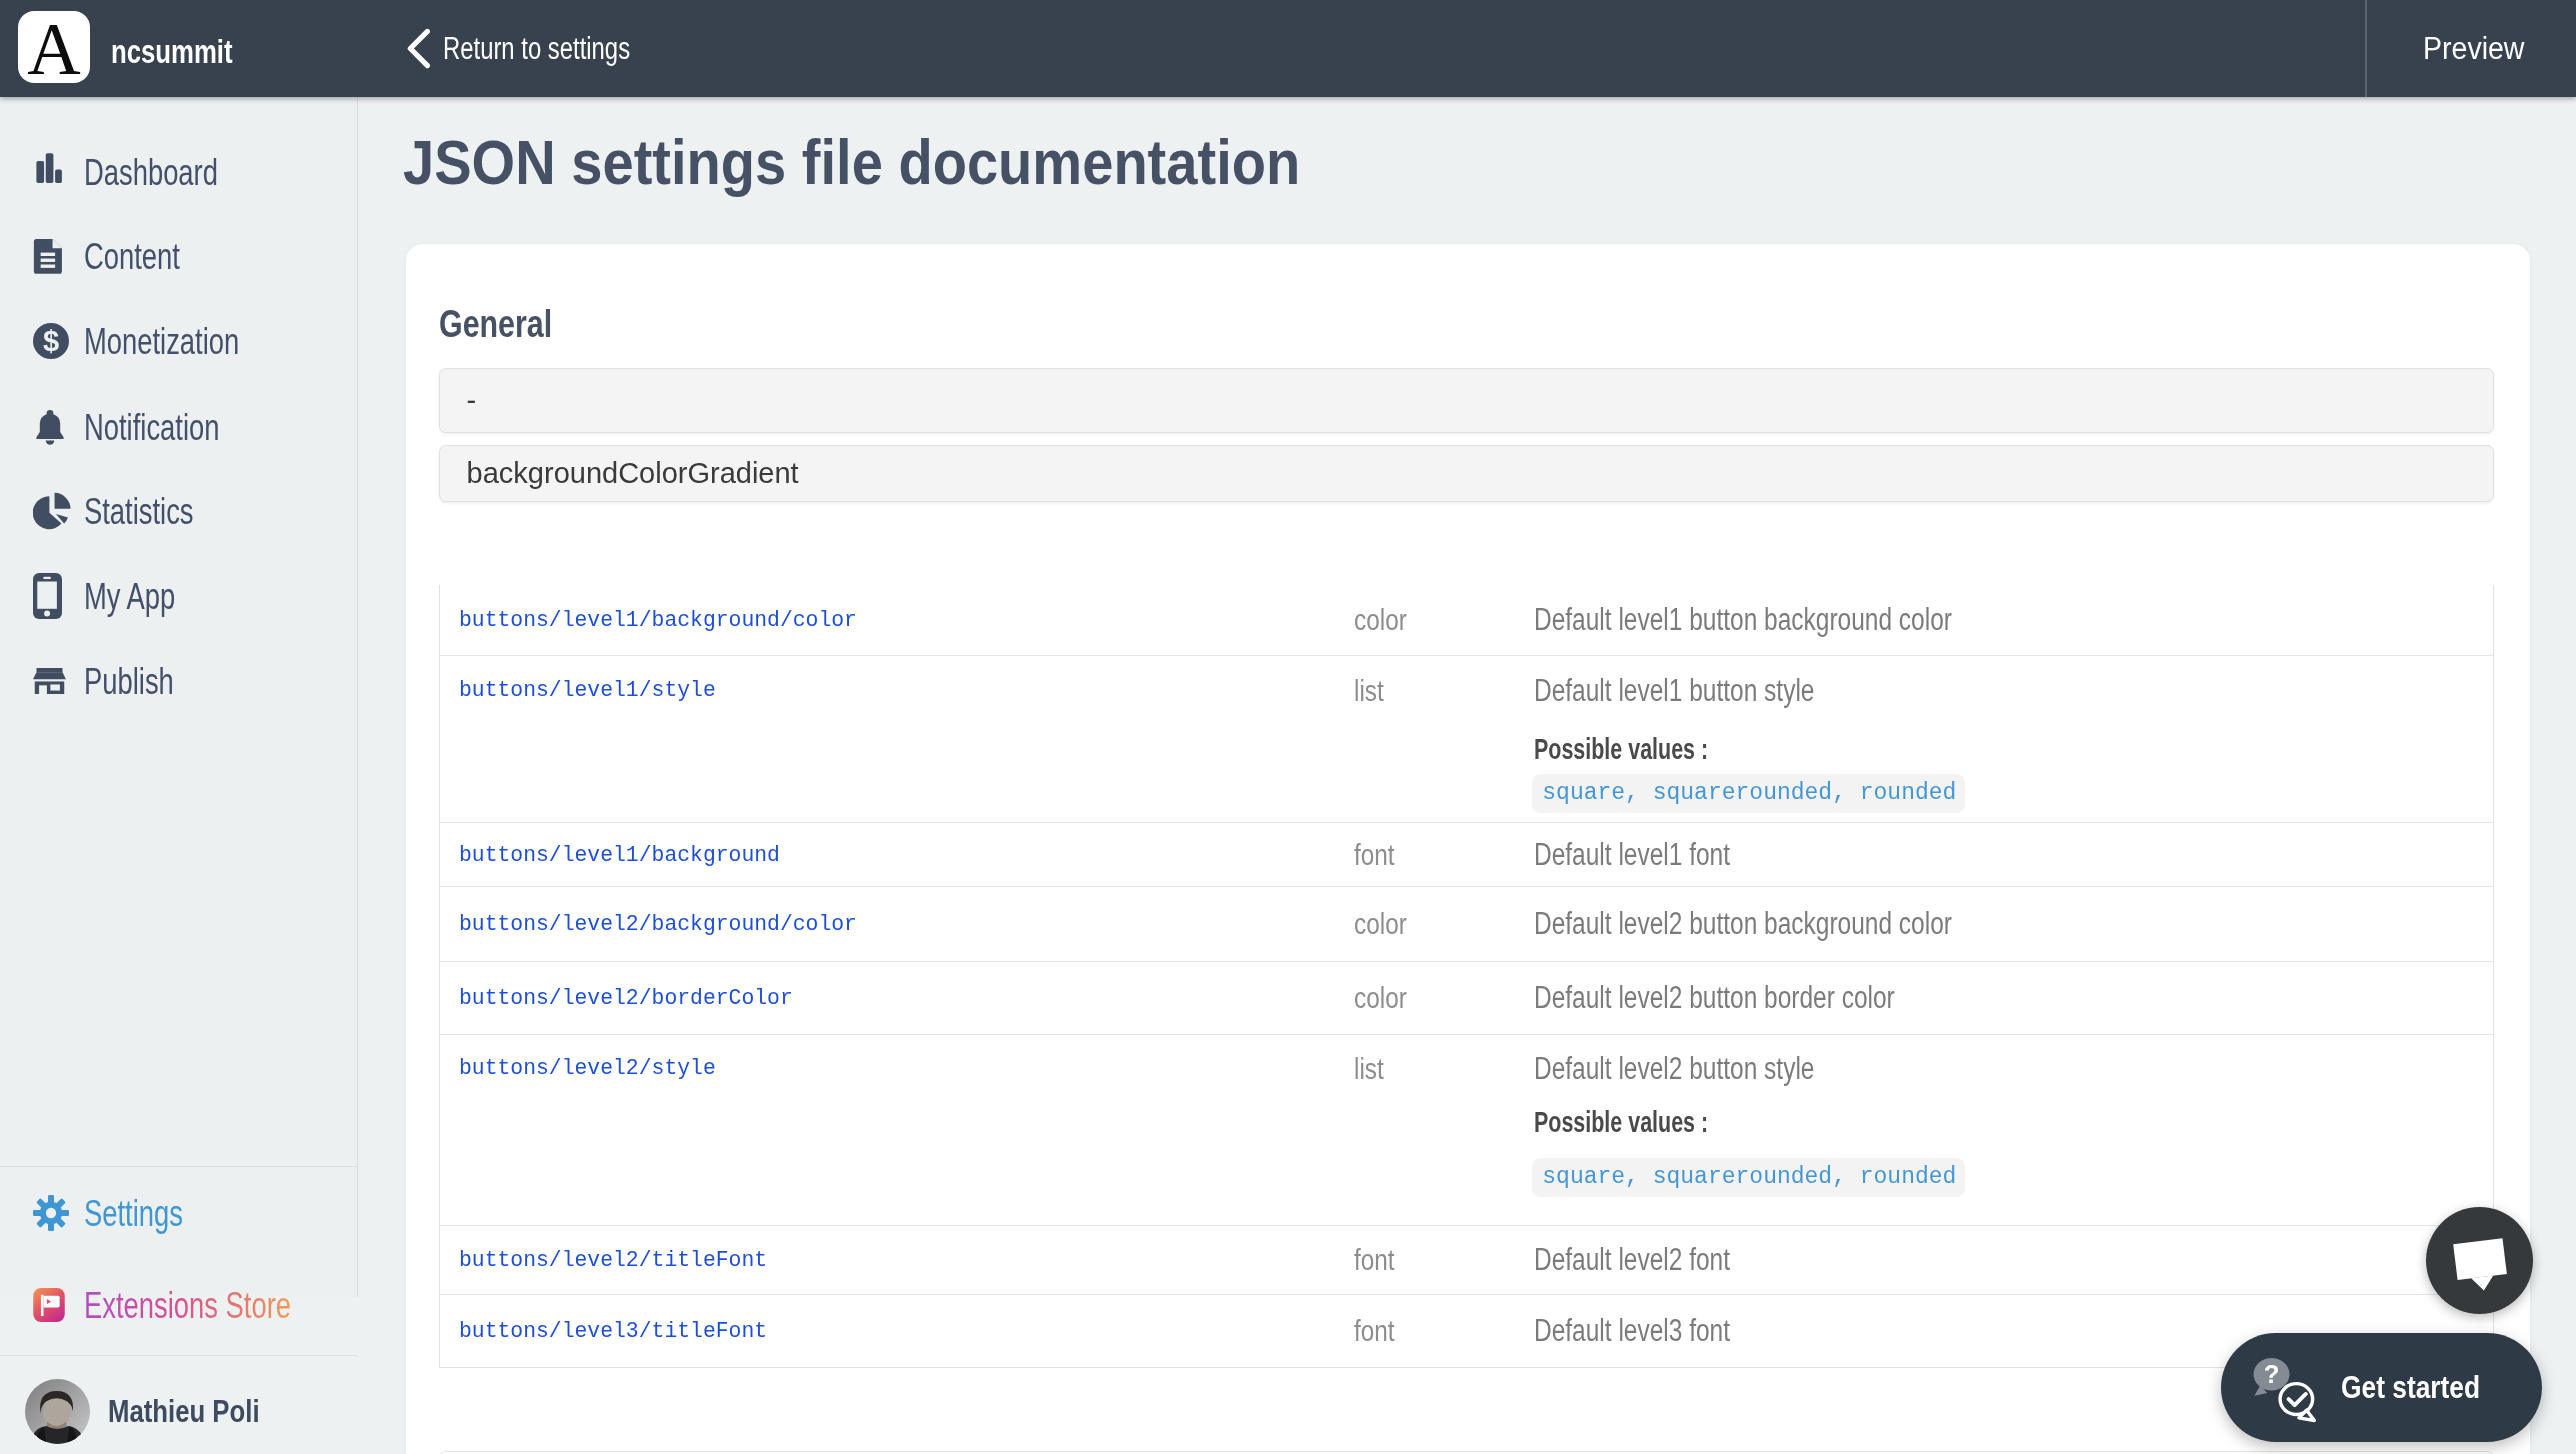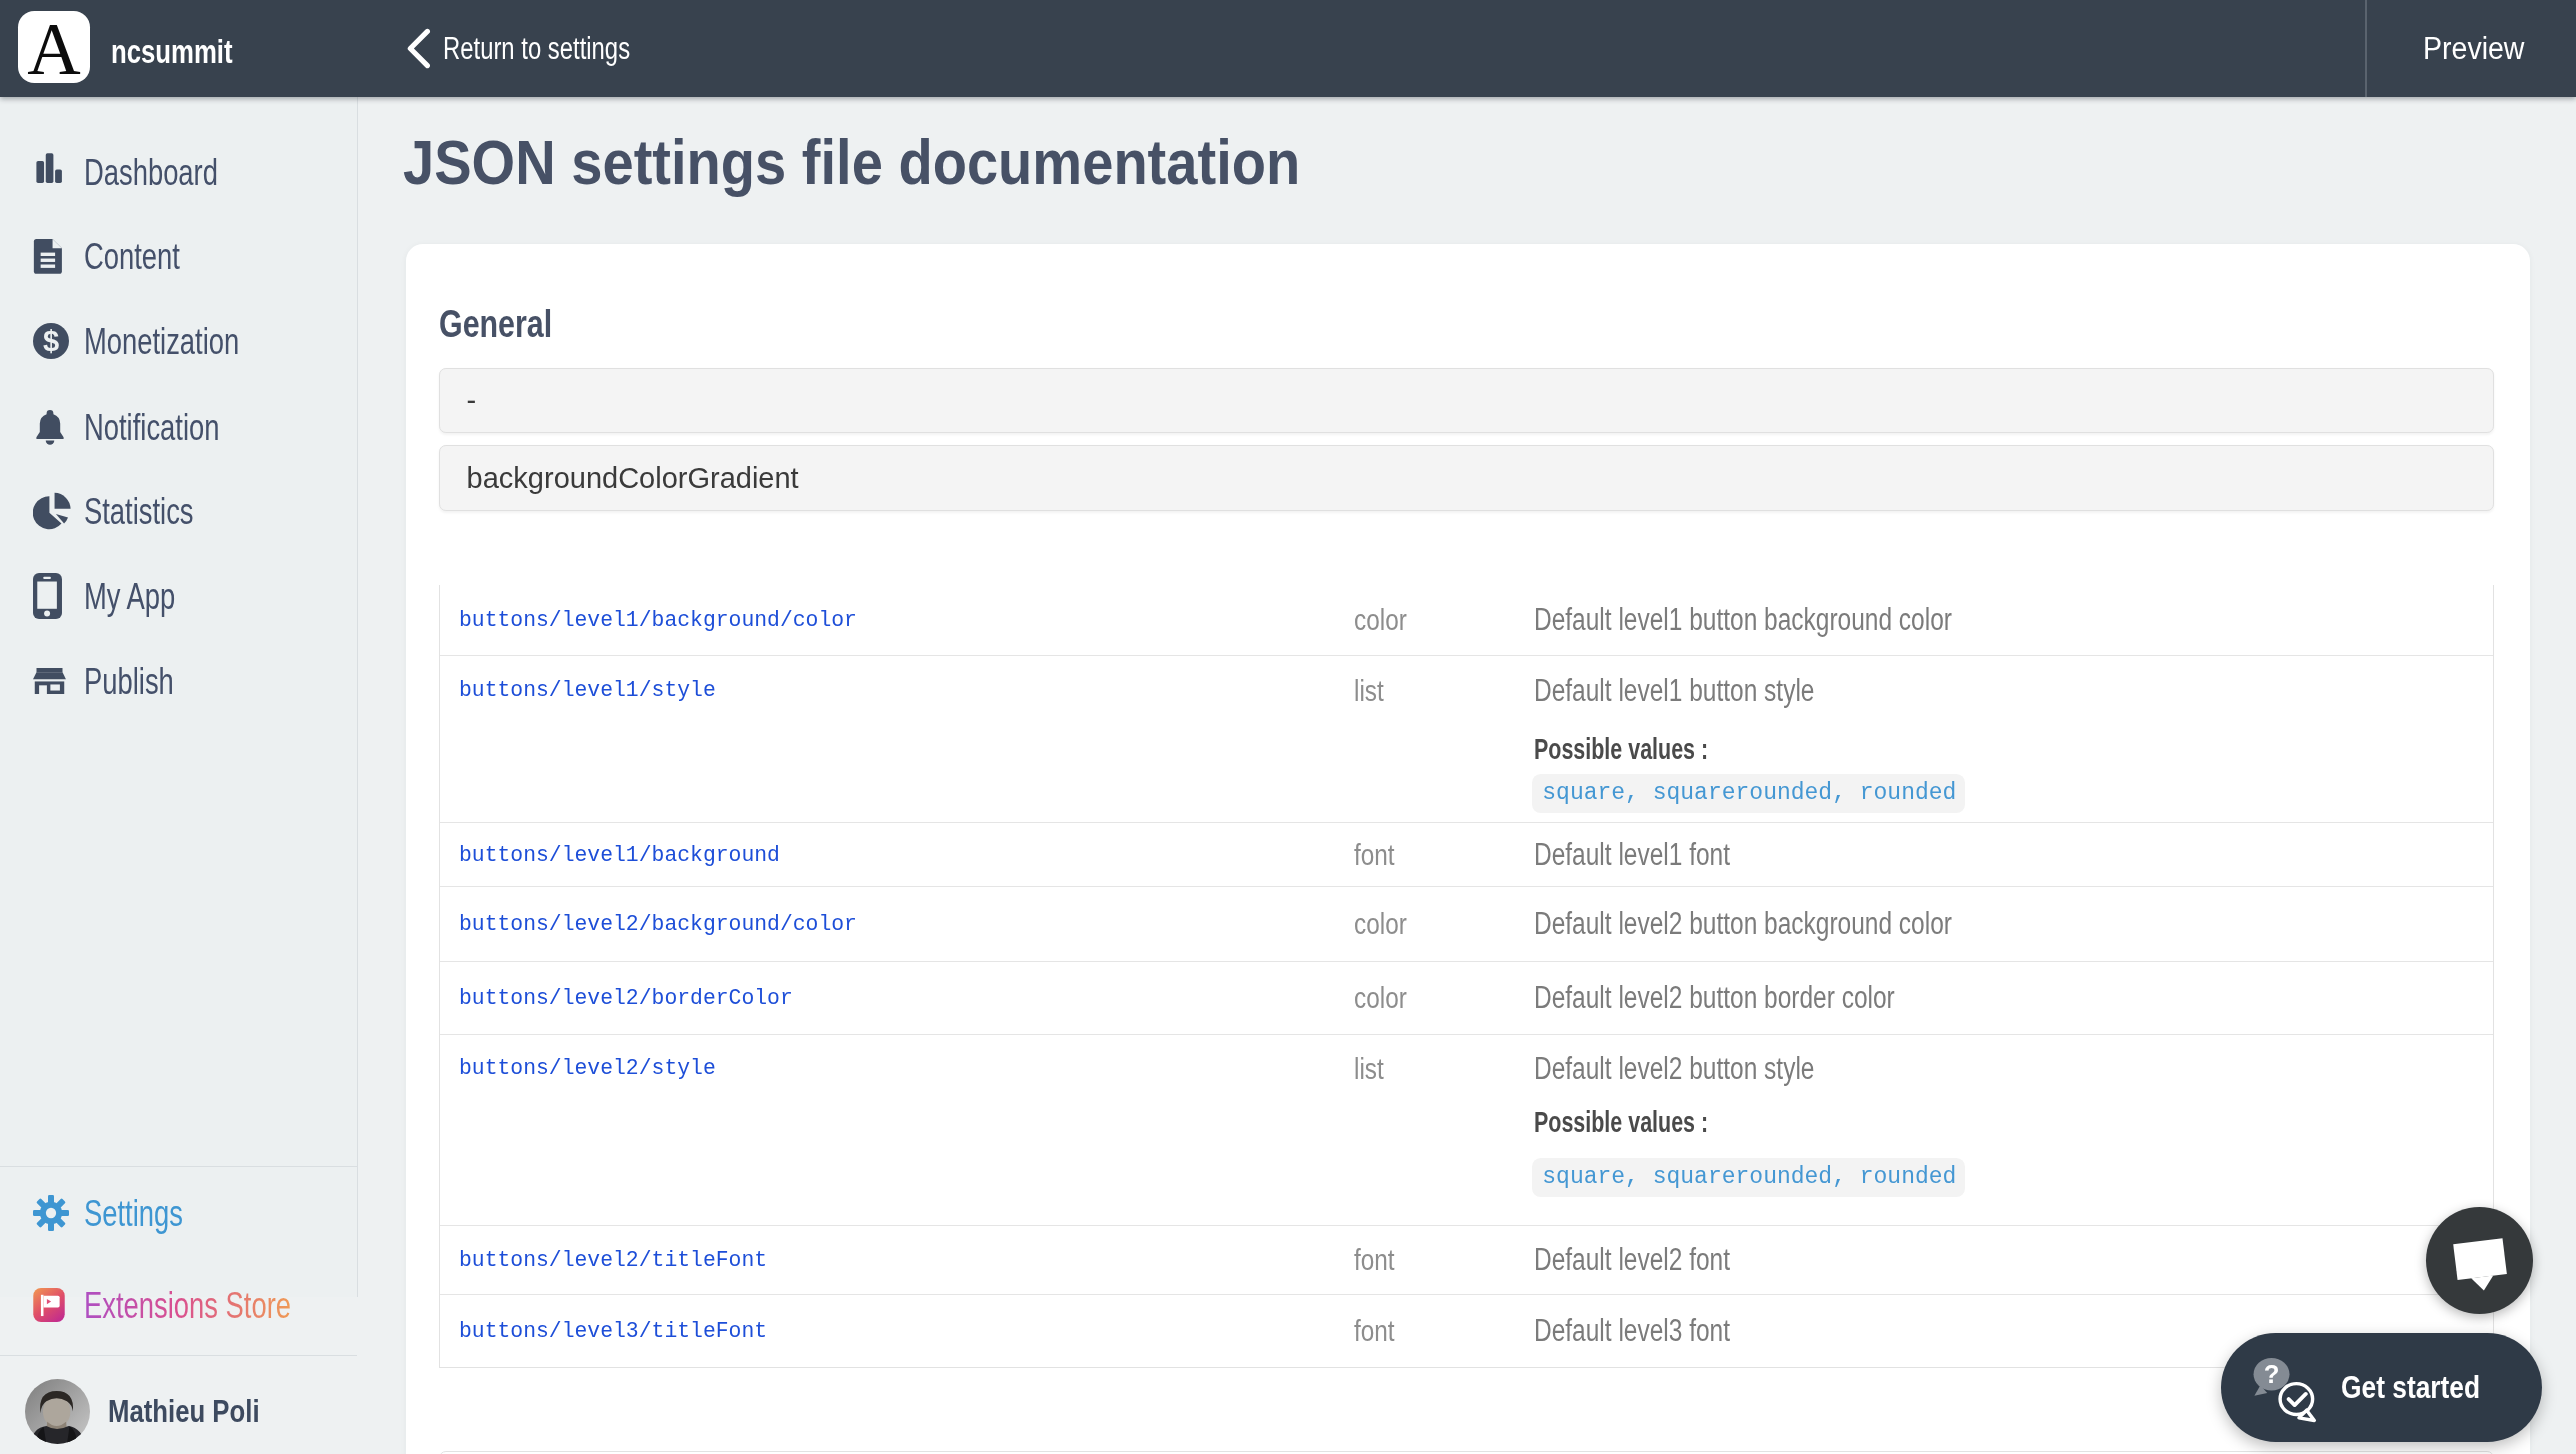--- a/index.html
+++ b/index.html
@@ -191,21 +191,21 @@
     </svg>
     <div id="uname">Mathieu Poli</div>
   </div>
 
   <div id="title">JSON settings file documentation</div>
   <div id="card">
     <div id="general">General</div>
     <div class="grow" style="top:124px;height:65px;">
         <div class="txt">-</div>
       </div>
-    <div class="grow" style="top:201px;height:66px;text-align:center;">
+    <div class="grow" style="top:201px;height:57px;text-align:center;">
         <div class="txt">backgroundColorGradient</div>
       </div>
     <div id="acctable">
       <div class="trow" style="height:71px;">
         <div class="key vc">buttons/level1/background/color</div>
         <div class="typ vc">color</div>
         <div class="dsc vc">Default level1 button background color</div>
       </div>
       <div class="trow" style="height:167px;">
         <div class="key" style="top:22px;">buttons/level1/style</div>

